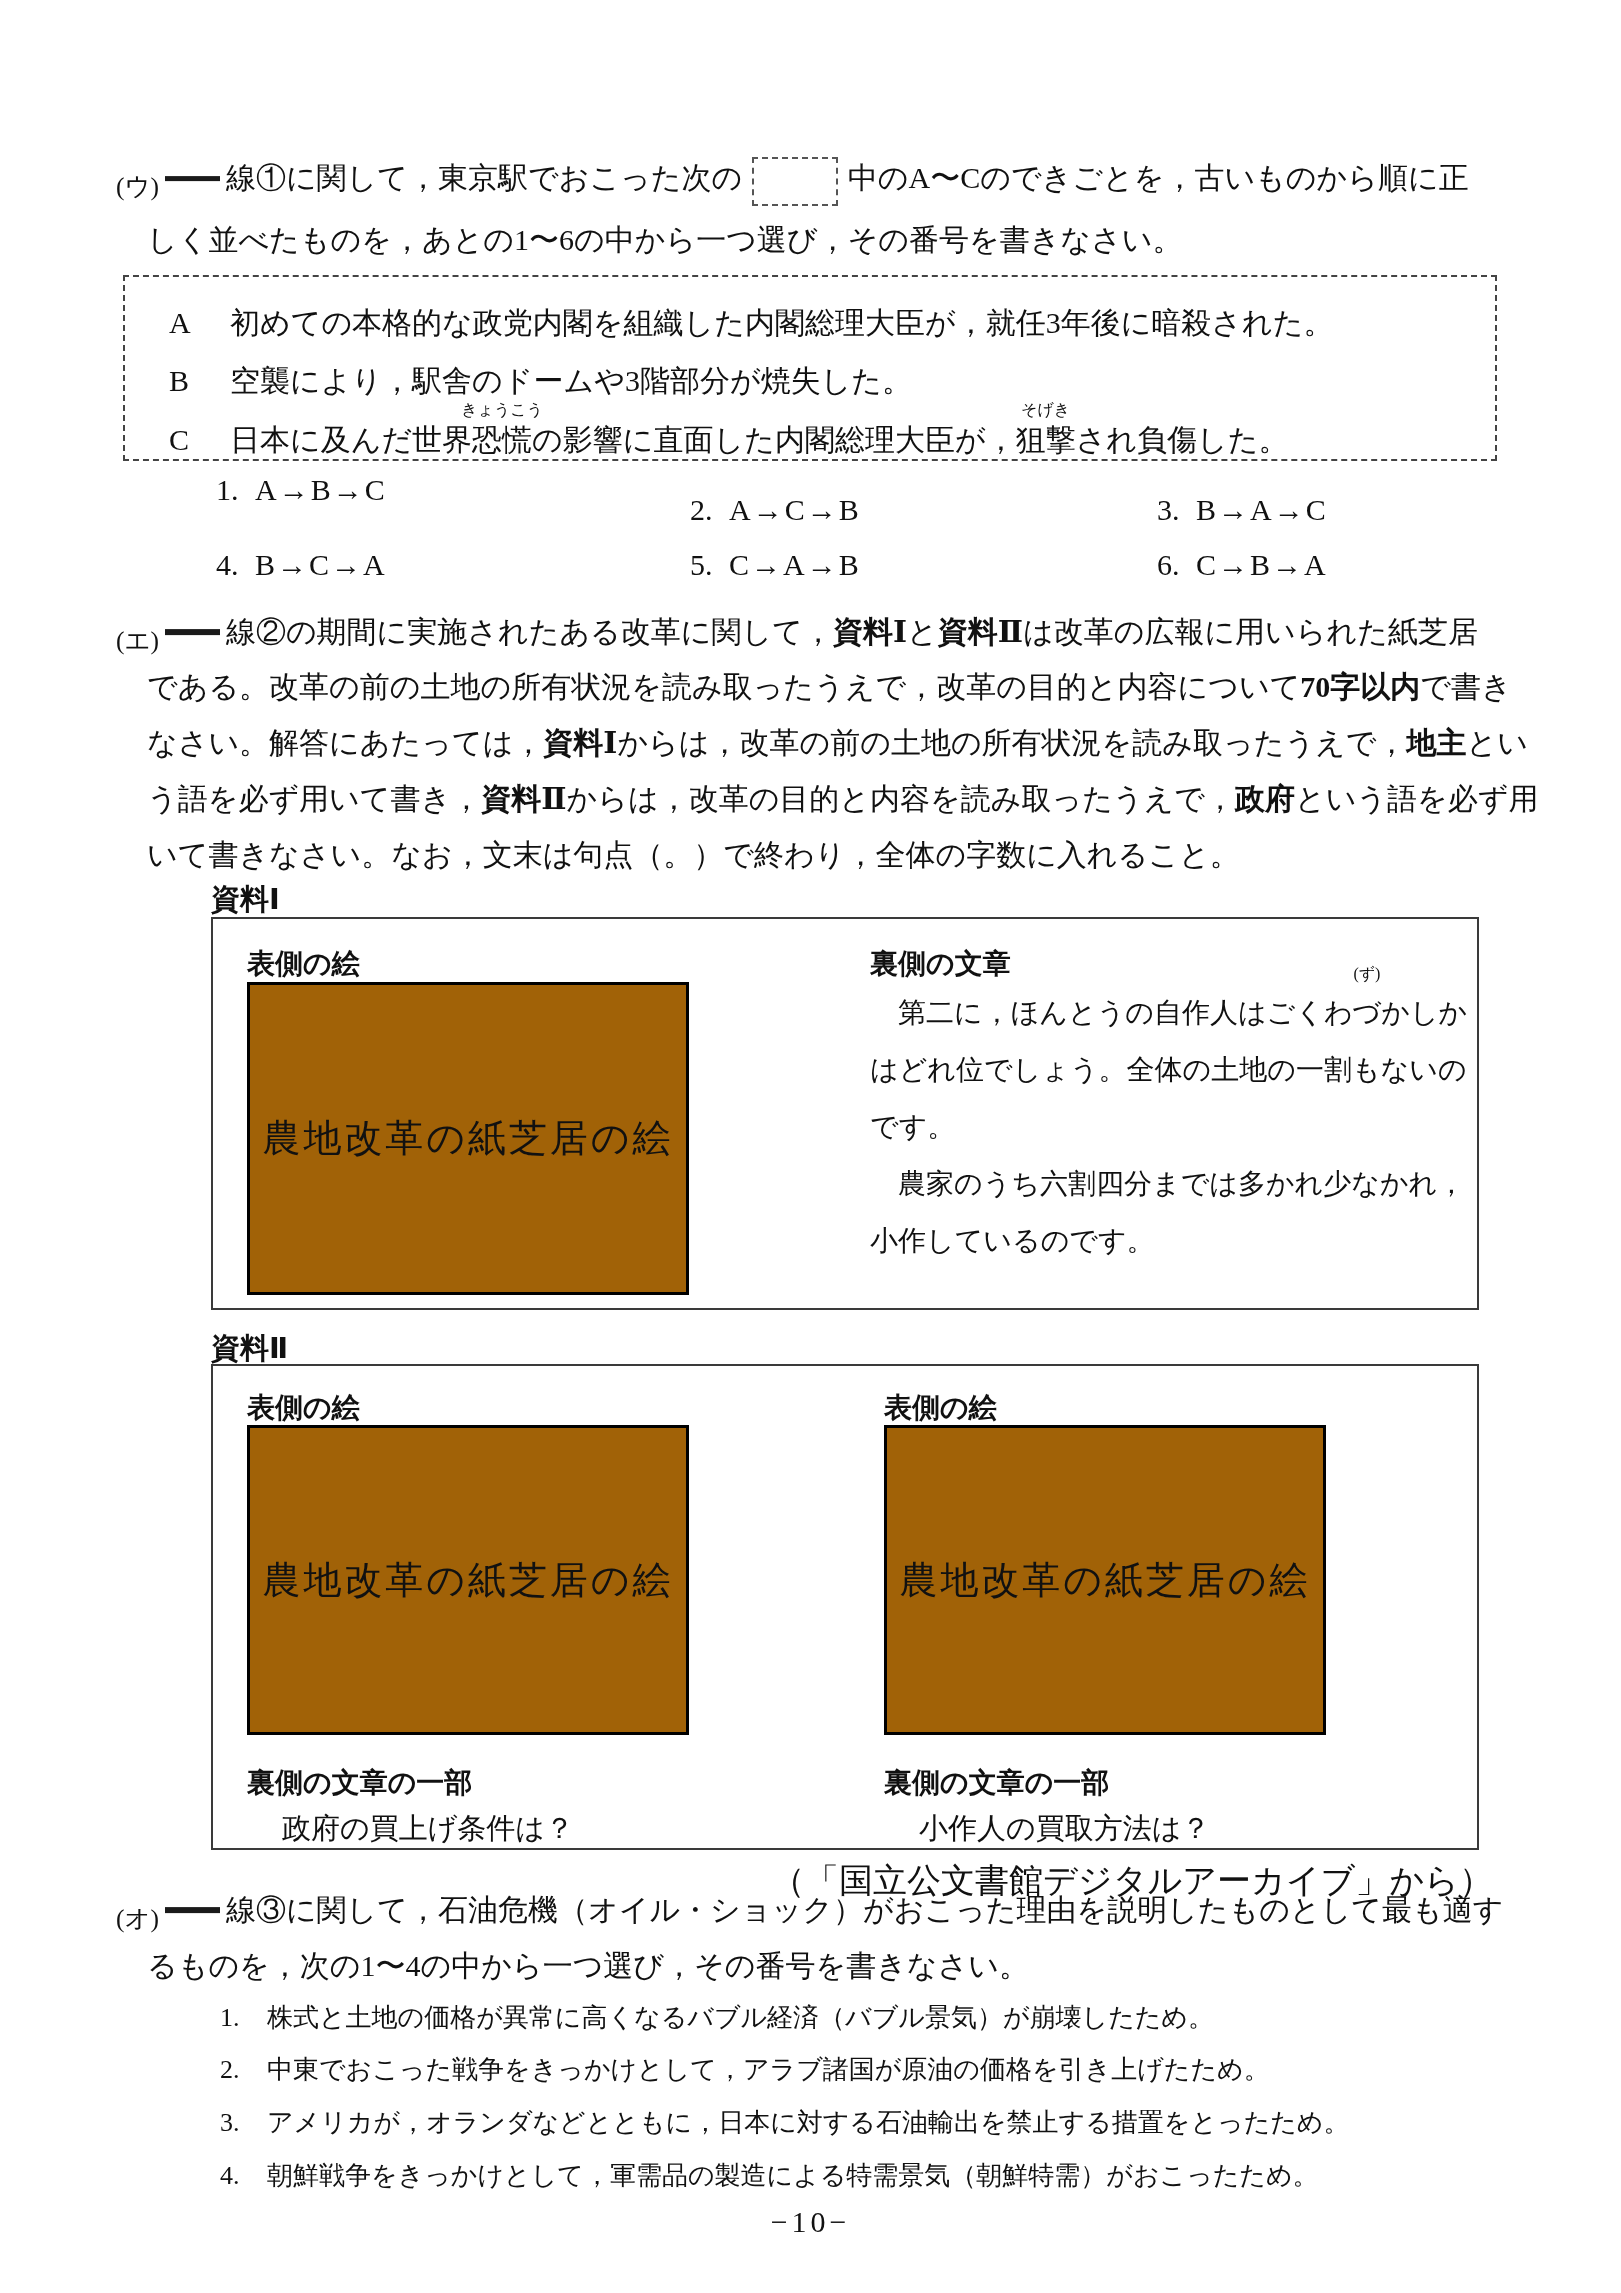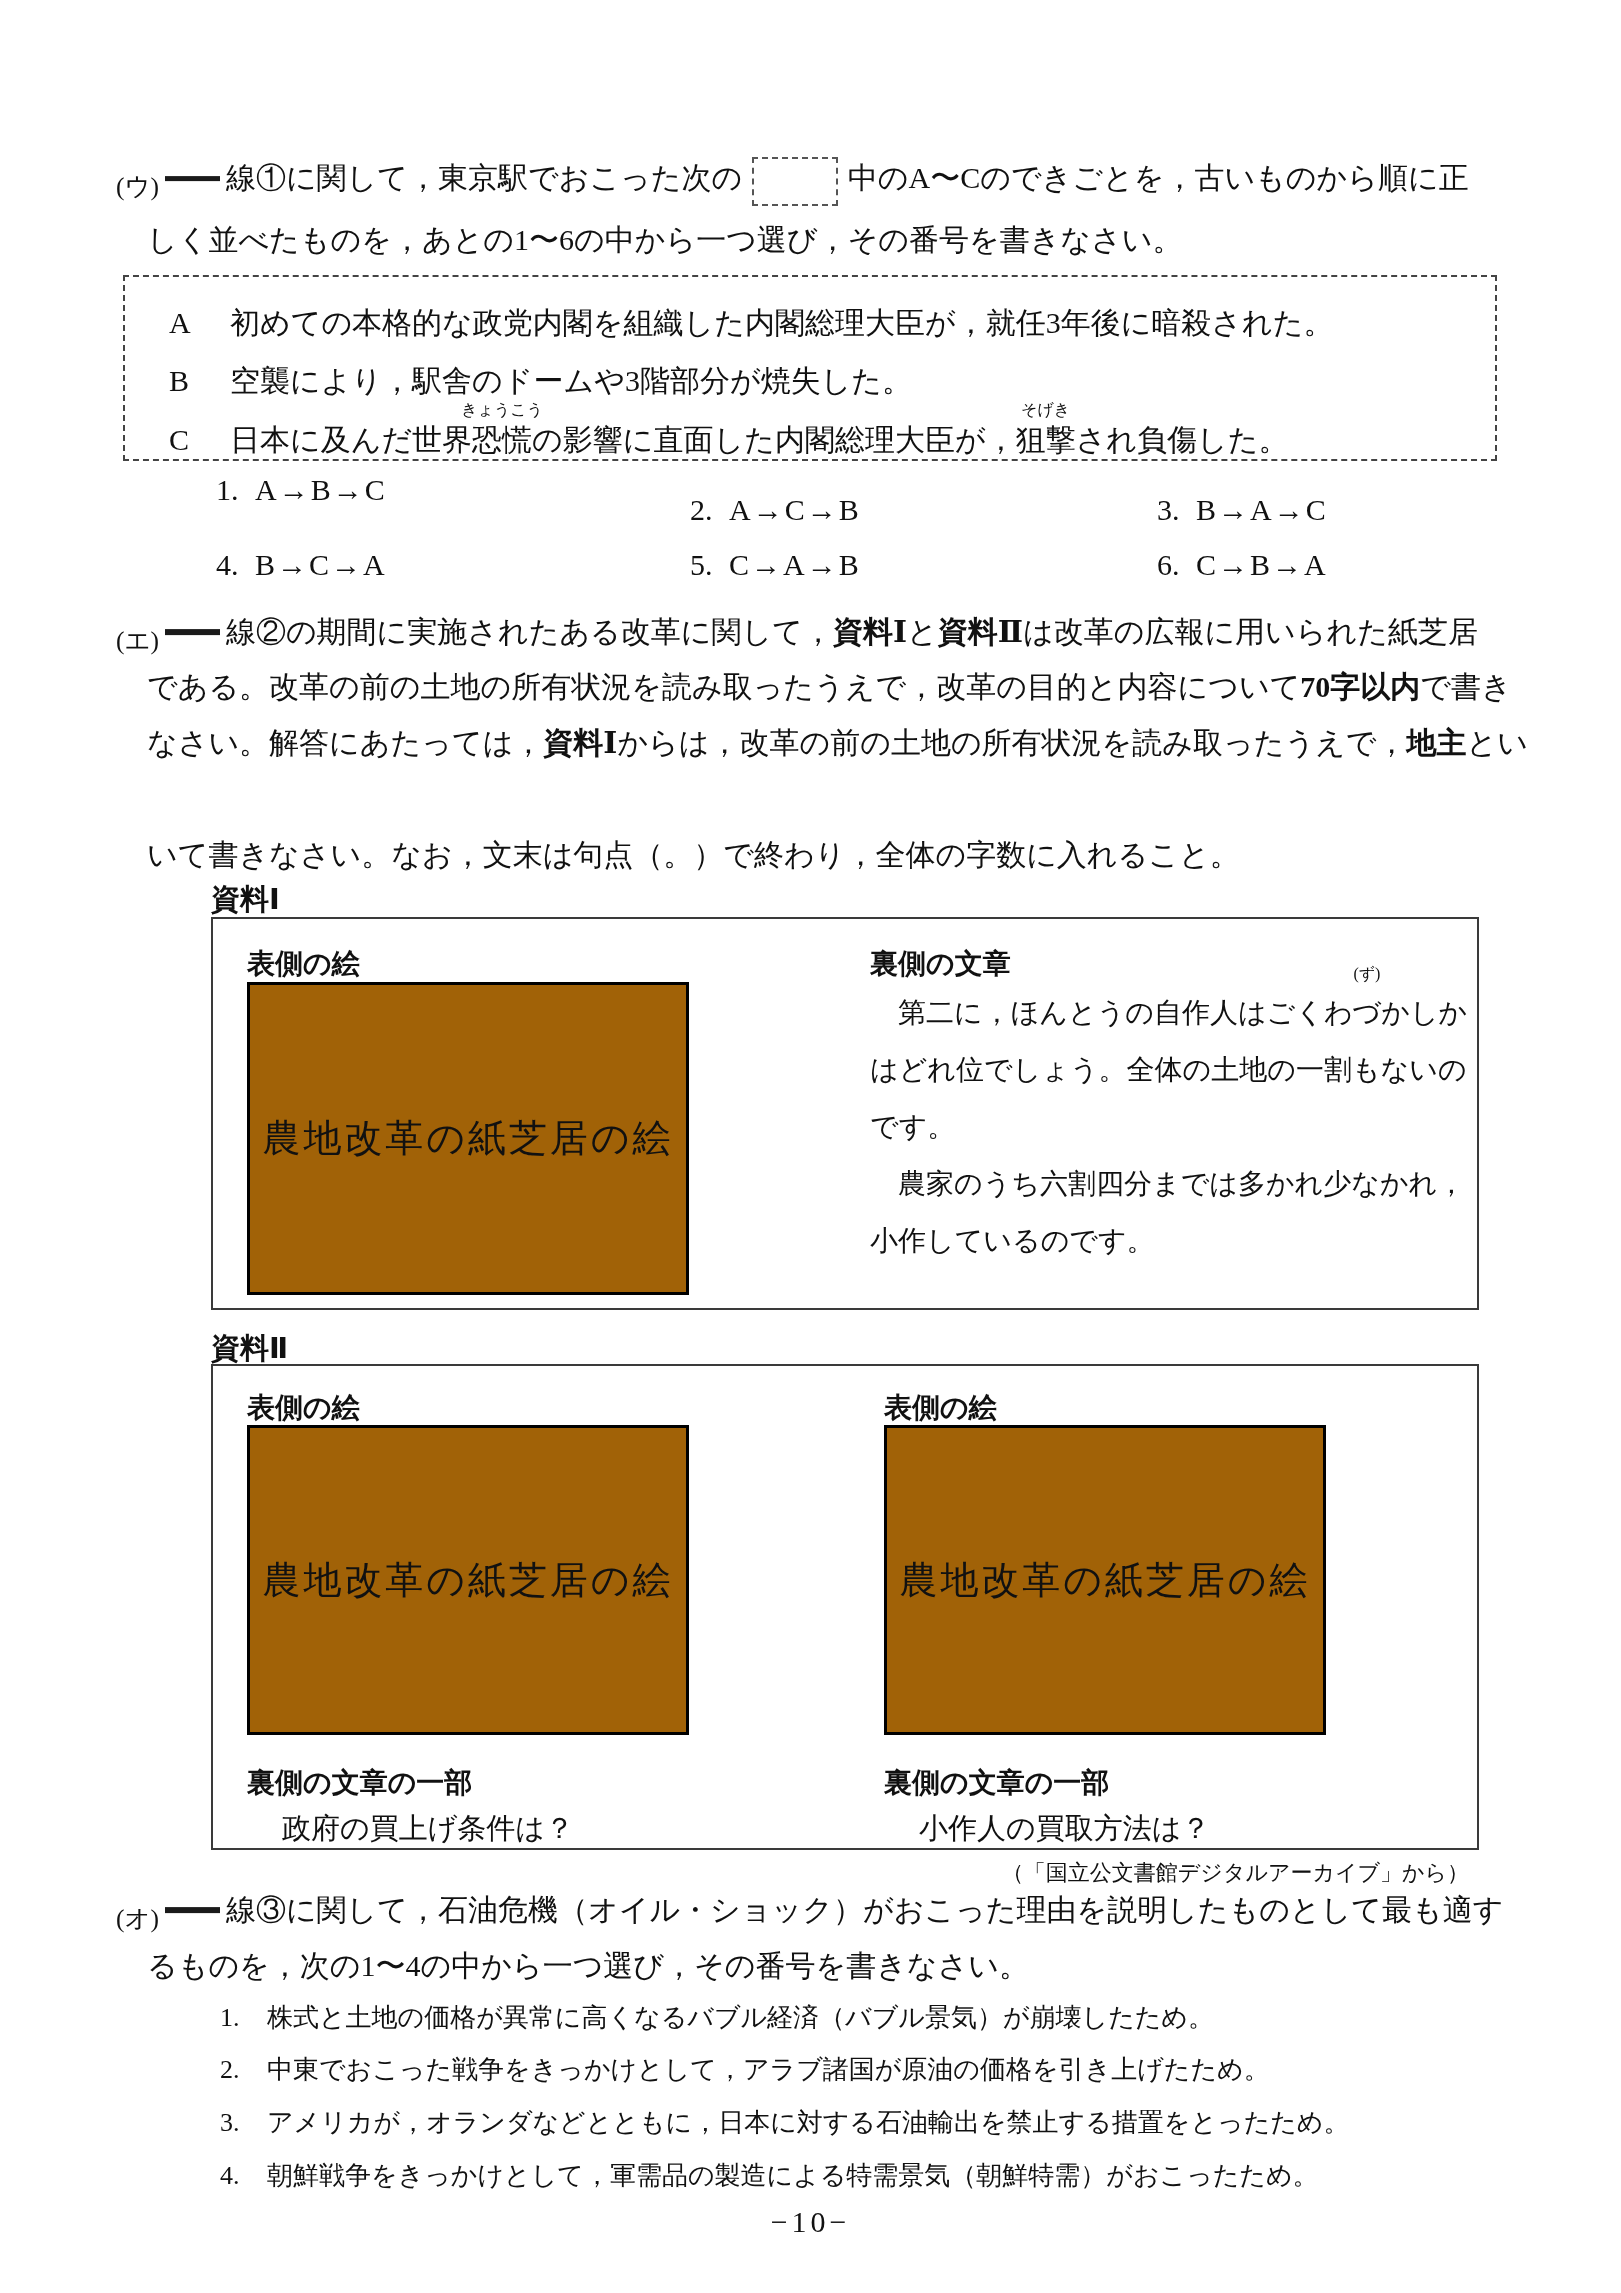--- a/index.html
+++ b/index.html
@@ -44,21 +44,21 @@
     display:flex; align-items:center; justify-content:center;
   }
   .pic-caption { font-size:38px; letter-spacing:2.9px; white-space:nowrap; }
   .backline { height:57px; line-height:57px; font-size:28px; white-space:nowrap; }
   .backpart { position:absolute; font-size:29px; white-space:nowrap;text-align:center; }
   .rwrap { position:relative; display:inline-block; }
   .rtxt {
     position:absolute; left:50%; transform:translateX(-50%); top:-16.7px;
     font-size:16px; white-space:nowrap; line-height:13.7px;
   }
-  .attrib { position:absolute; right:152px; font-size:22px; white-space:nowrap; }
+  .attrib { position:absolute; right:128px; font-size:34px; white-space:nowrap; }
   .optrow { position:absolute; left:220px; font-size:26px; white-space:nowrap; }
   .onum { display:inline-block; width:47px; }
   .pagenum {
     position:absolute; left:0; right:0; top:2205px; text-align:center;
     font-size:30px; letter-spacing:3.9px;
   }
 </style>
 </head>
 <body>
 
@@ -91,20 +91,23 @@
 
   <div class="abs qlabel" style="left:116px; top:623px">(エ)</div>
   <div class="abs bt" style="left:165px; top:612px">
     <span class="dash"></span><span>線②の期間に実施されたある改革に関して，</span><span class="bseg">資料Ⅰ</span><span>と</span><span class="bseg">資料Ⅱ</span><span>は改革の広報に用いられた紙芝居</span>
   </div>
   <div class="abs bt" style="left:147px; top:667px">
     <span>である。改革の前の土地の所有状況を読み取ったうえで，改革の目的と内容について</span><span class="bseg">70字以内</span><span>で書き</span>
   </div>
   <div class="abs bt" style="left:147px; top:723px">
     <span>なさい。解答にあたっては，</span><span class="bseg">資料Ⅰ</span><span>からは，改革の前の土地の所有状況を読み取ったうえで，</span><span class="bseg">地主</span><span>とい</span>
+  </div>
+  <div class="abs bt" style="left:147px; top:779px">
+    <span>う語を必ず用いて書き，</span><span class="bseg">資料Ⅱ</span><span>からは，改革の目的と内容を読み取ったうえで，</span><span class="bseg">政府</span><span>という語を必ず用</span>
   </div>
   <div class="abs bt" style="left:147px; top:835px">いて書きなさい。なお，文末は句点（。）で終わり，全体の字数に入れること。</div>
 
   <div class="stitle" style="left:211px; top:880px">資料Ⅰ</div>
   <div class="sbox" style="left:211px; top:917px; width:1264px; height:389px">
     <div class="glabel" style="left:34px; top:25.5px">表側の絵</div>
     <div class="pic-box" style="left:34px; top:63px; width:436px; height:307px">
       <span class="pic-caption">農地改革の紙芝居の絵</span>
     </div>
     <div class="glabel" style="left:657px; top:25.5px">裏側の文章</div>

